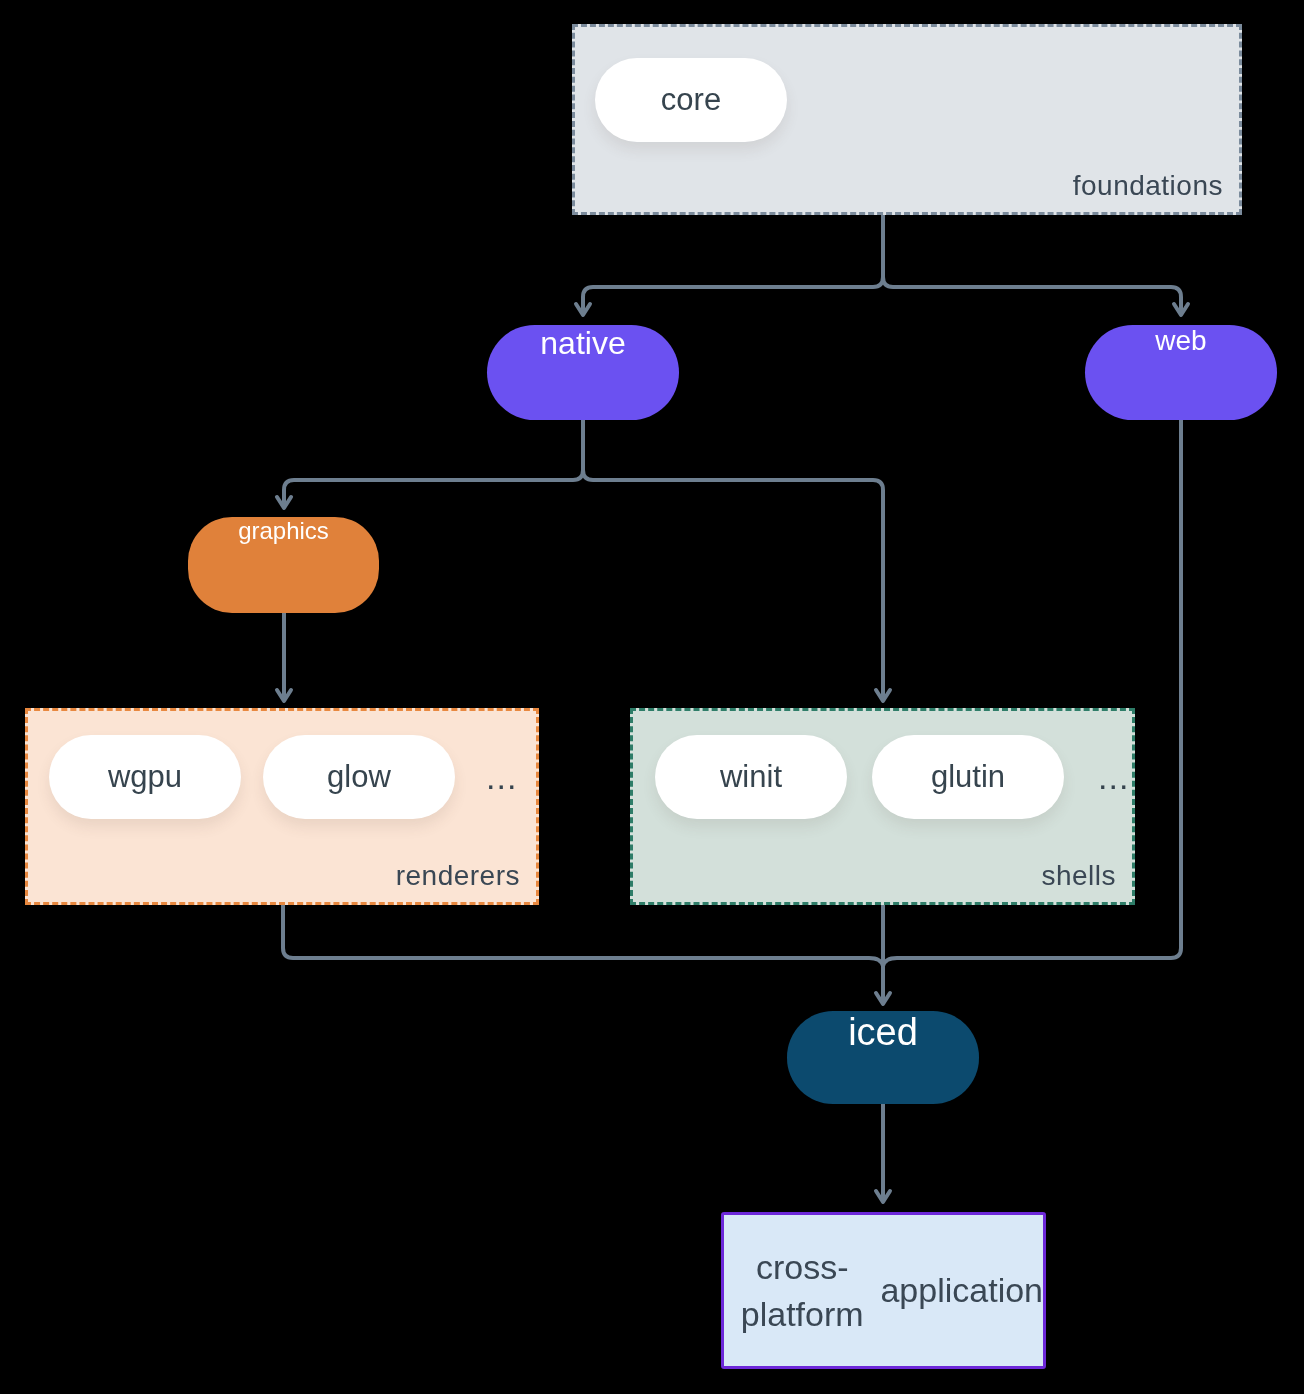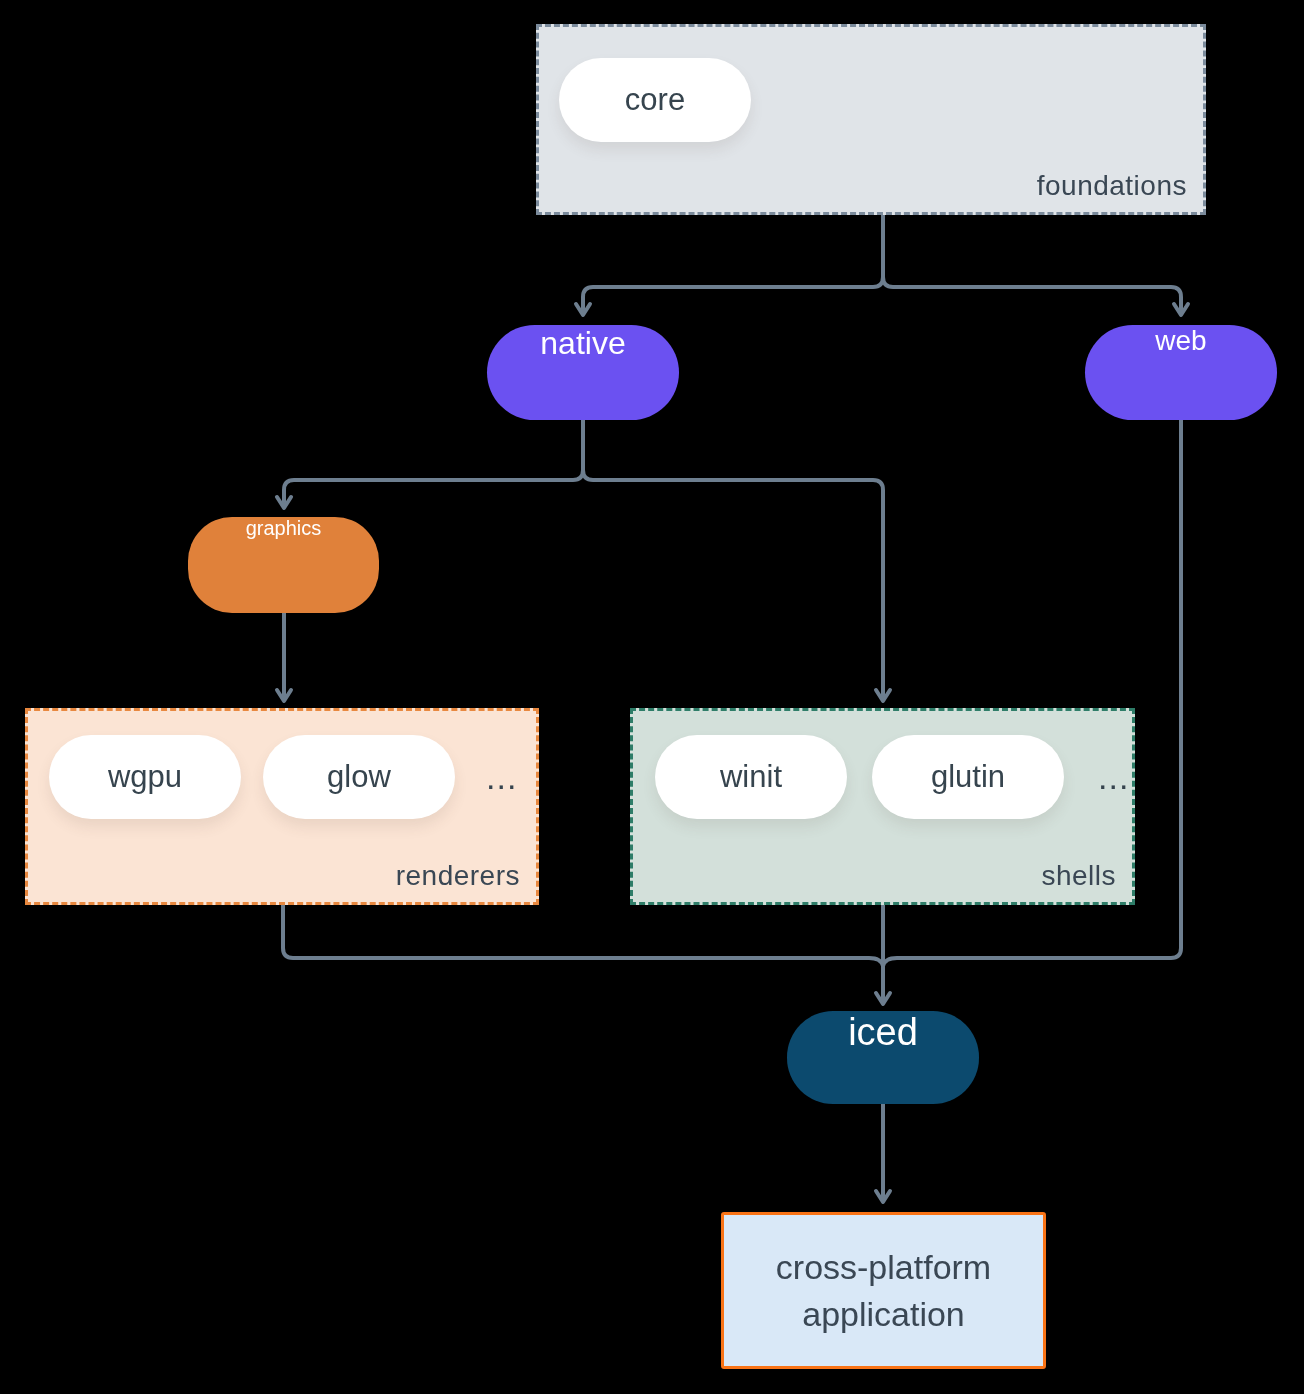--- a/index.html
+++ b/index.html
@@ -8,48 +8,48 @@
     font-family:"Liberation Sans","DejaVu Sans",sans-serif;overflow:hidden;
   }
   svg.edges{position:absolute;left:0;top:0;width:1304px;height:1394px;pointer-events:none;}
 
   
   .group{position:absolute;box-sizing:border-box;display:flex;align-items:flex-start;}
   .group .pills{display:flex;align-items:center;}
   .group-label{
     position:absolute;right:16px;bottom:10px;font-size:28px;color:#3a4754;letter-spacing:.5px;
   }
-  .g-foundations{left:536px;top:24px;width:670px;height:191px;background:#e0e4e8;border:3px dashed #7b8b9c;}
+  .g-foundations{left:572px;top:24px;width:670px;height:191px;background:#e0e4e8;border:3px dashed #7b8b9c;}
   .g-foundations .pills{margin:31px 0 0 20px;gap:27px;}
   .g-renderers{left:25px;top:708px;width:514px;height:197px;background:#fbe4d4;border:3px dashed #e8883f;}
   .g-renderers .pills{margin:24px 0 0 21px;gap:22px;}
   .g-shells{left:630px;top:708px;width:505px;height:197px;background:#d3e0da;border:3px dashed #2e7d68;}
   .g-shells .pills{margin:24px 0 0 22px;gap:25px;}
 
   
   .pill{
     display:flex;align-items:center;justify-content:center;
     border-radius:46px;font-size:31px;
   }
   .pill-white{
     width:192px;height:84px;background:#fff;color:#36444e;border-radius:42px;
     box-shadow:0 8px 14px rgba(90,70,60,0.10);
   }
   .ellipsis{font-size:34px;color:#36444e;margin-left:9px;letter-spacing:1px;}
 
   .node{position:absolute;display:flex;align-items:flex-start;justify-content:center;color:#fff;}
   .n-native{left:487px;top:325px;width:192px;height:95px;background:#6b51f1;border-radius:48px;font-size:32px;}
   .n-web{left:1085px;top:325px;width:192px;height:95px;background:#6b51f1;border-radius:48px;font-size:28px;}
-  .n-graphics{left:188px;top:517px;width:191px;height:96px;background:#e0813a;border-radius:44px;font-size:20px;}
+  .n-graphics{left:188px;top:517px;width:191px;height:96px;background:#e0813a;border-radius:44px;font-size:24px;}
   .n-iced{left:787px;top:1011px;width:192px;height:93px;background:#0c4a6e;border-radius:46px;font-size:38px;}
 
   .app-box{
     position:absolute;left:721px;top:1212px;width:325px;height:157px;box-sizing:border-box;
-    background:#d9e8f7;border:3px solid #f97316;border-radius:3px;
-    display:flex;flex-direction:column;align-items:center;justify-content:center;
+    background:#d9e8f7;border:3px solid #6d28d9;border-radius:3px;
+    display:flex;flex-direction:row;align-items:center;justify-content:center;
     color:#3a4754;font-size:34px;line-height:47px;text-align:center;
   }
 </style>
 </head>
 <body>
 
 <div class="stage">
 
   <svg class="edges" viewBox="0 0 1304 1394">
     <defs>

